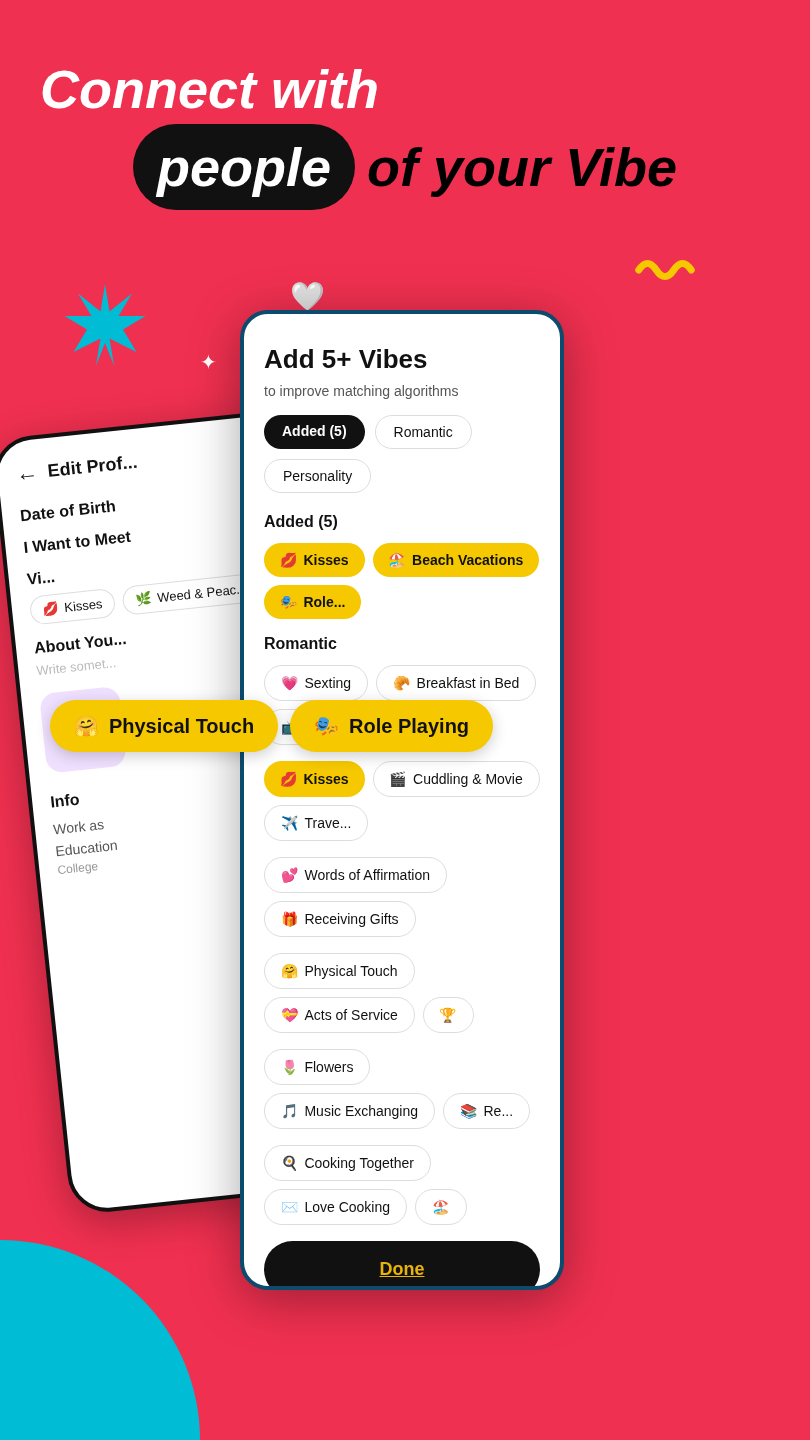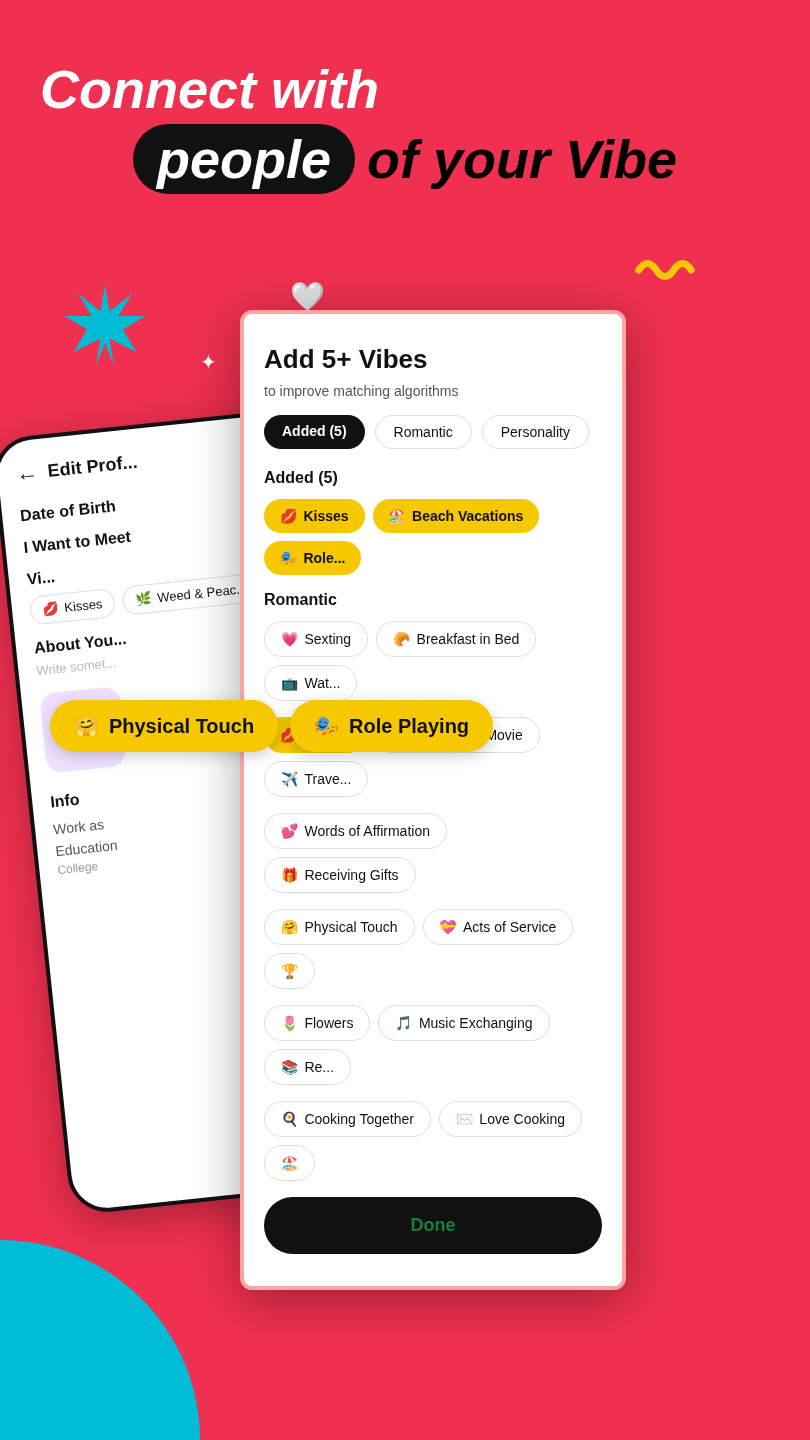--- a/index.html
+++ b/index.html
@@ -70,21 +70,21 @@
     .header-people-row {
       display: flex;
       align-items: center;
       justify-content: center;
       gap: 12px;
       margin-top: 5px;
     }
     .header-people-bubble {
       background: #111;
       border-radius: 50px;
-      padding: 4px 24px;
+      padding: 12px 24px;
       display: inline-block;
     }
     .header-people-text {
       font-size: 54px;
       font-weight: 900;
       color: white;
       font-style: italic;
     }
     .header-of-your-vibe {
       font-size: 54px;
@@ -105,25 +105,25 @@
       border: 4px solid #111;
       overflow: hidden;
       z-index: 1;
       transform: rotate(-6deg);
       box-shadow: 0 10px 40px rgba(0,0,0,0.3);
     }
     .phone-front {
       position: absolute;
       top: 310px;
       left: 240px;
-      width: 386px;
+      width: 324px;
       height: 980px;
       background: white;
-      border-radius: 12px;
-      border: 4px solid #fca5a5;
+      border-radius: 28px;
+      border: 4px solid #0c4a6e;
       overflow: hidden;
       z-index: 2;
       box-shadow: 0 10px 50px rgba(0,0,0,0.35);
     }
 
     
     .back-phone-content {
       padding: 20px 18px;
     }
     .back-nav {
@@ -287,28 +287,29 @@
       padding: 9px 16px;
       font-size: 14px;
       font-weight: 500;
       color: #111;
       display: inline-flex;
       align-items: center;
       gap: 6px;
     }
     .done-btn {
       background: #111;
-      color: #15803d;
+      color: #eab308;
       border-radius: 50px;
       text-align: center;
       padding: 18px;
       font-size: 18px;
       font-weight: 700;
       margin-top: 16px;
       cursor: pointer;
+      text-decoration: underline;
     }
 
     
     .floating-chips {
       position: absolute;
       top: 700px;
       left: 50px;
       z-index: 5;
       display: flex;
       gap: 12px;

